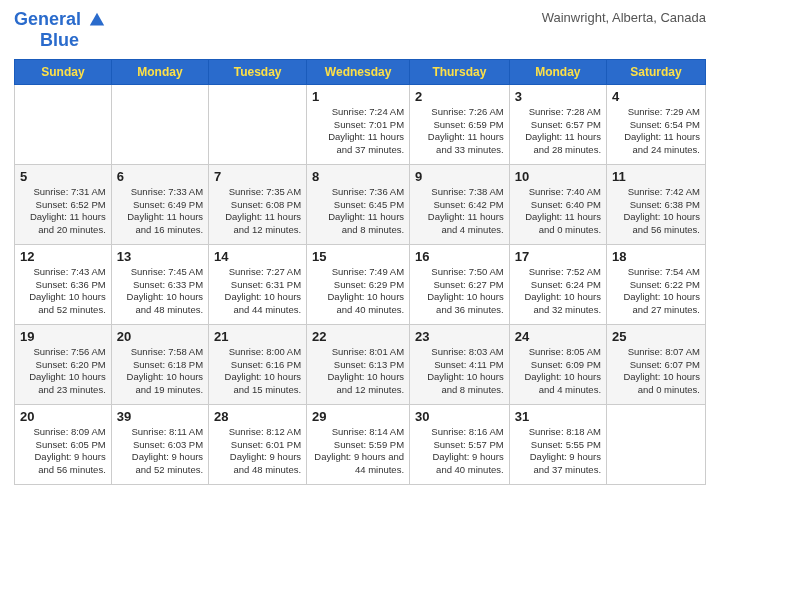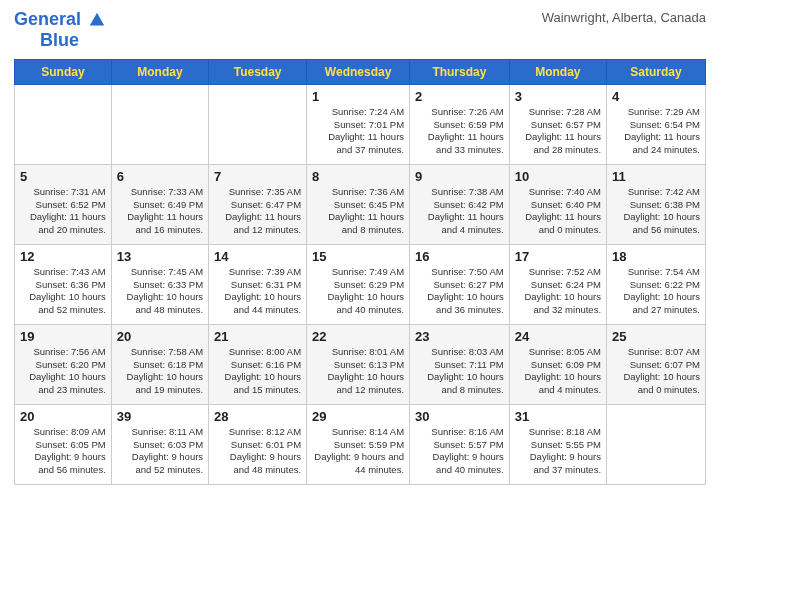--- a/index.html
+++ b/index.html
@@ -162,21 +162,21 @@
           <td>
             <span class="day-num">6</span>
             <div class="day-info">Sunrise: 7:33 AM
 Sunset: 6:49 PM
 Daylight: 11 hours
 and 16 minutes.</div>
           </td>
           <td>
             <span class="day-num">7</span>
             <div class="day-info">Sunrise: 7:35 AM
-Sunset: 6:47 PM
+Sunset: 6:08 PM
 Daylight: 11 hours
 and 12 minutes.</div>
           </td>
           <td>
             <span class="day-num">8</span>
             <div class="day-info">Sunrise: 7:36 AM
 Sunset: 6:45 PM
 Daylight: 11 hours
 and 8 minutes.</div>
           </td>
@@ -212,21 +212,21 @@
           </td>
           <td>
             <span class="day-num">13</span>
             <div class="day-info">Sunrise: 7:45 AM
 Sunset: 6:33 PM
 Daylight: 10 hours
 and 48 minutes.</div>
           </td>
           <td>
             <span class="day-num">14</span>
-            <div class="day-info">Sunrise: 7:39 AM
+            <div class="day-info">Sunrise: 7:27 AM
 Sunset: 6:31 PM
 Daylight: 10 hours
 and 44 minutes.</div>
           </td>
           <td>
             <span class="day-num">15</span>
             <div class="day-info">Sunrise: 7:49 AM
 Sunset: 6:29 PM
 Daylight: 10 hours
 and 40 minutes.</div>
@@ -278,21 +278,21 @@
           <td>
             <span class="day-num">22</span>
             <div class="day-info">Sunrise: 8:01 AM
 Sunset: 6:13 PM
 Daylight: 10 hours
 and 12 minutes.</div>
           </td>
           <td>
             <span class="day-num">23</span>
             <div class="day-info">Sunrise: 8:03 AM
-Sunset: 7:11 PM
+Sunset: 4:11 PM
 Daylight: 10 hours
 and 8 minutes.</div>
           </td>
           <td>
             <span class="day-num">24</span>
             <div class="day-info">Sunrise: 8:05 AM
 Sunset: 6:09 PM
 Daylight: 10 hours
 and 4 minutes.</div>
           </td>

